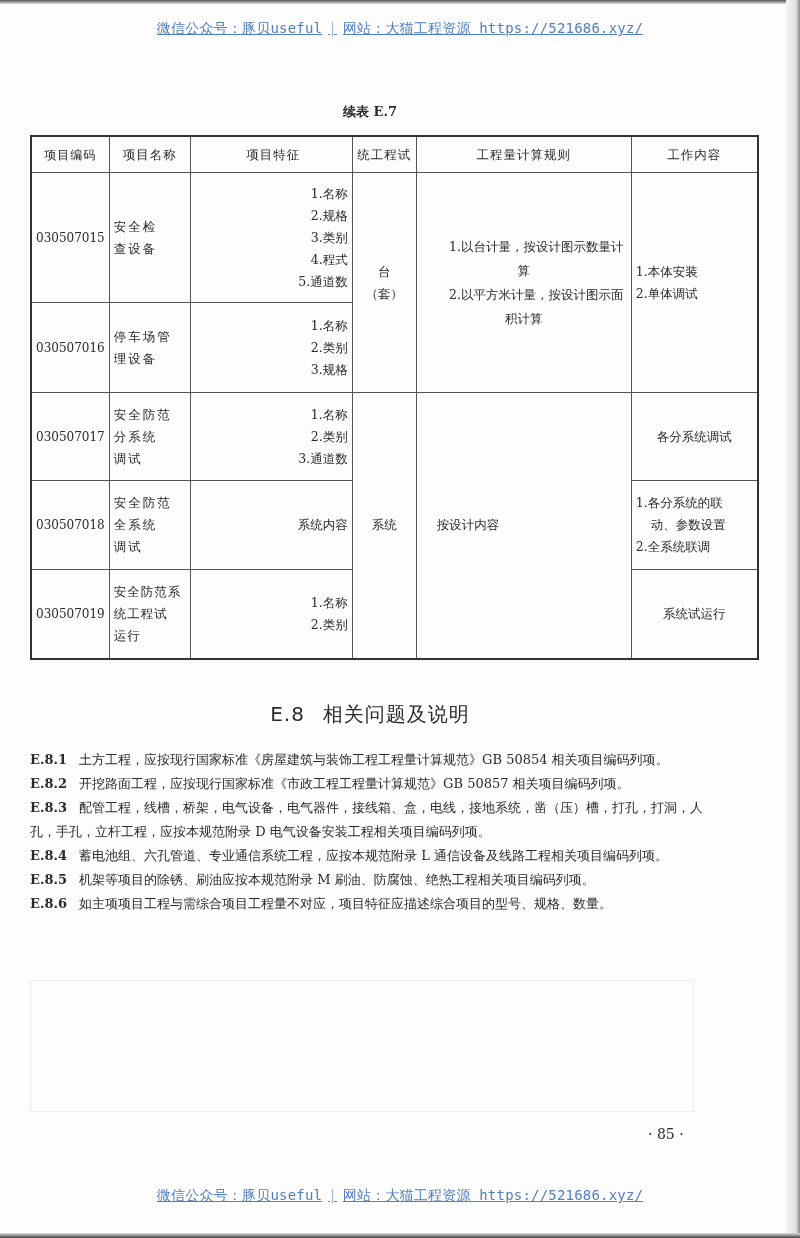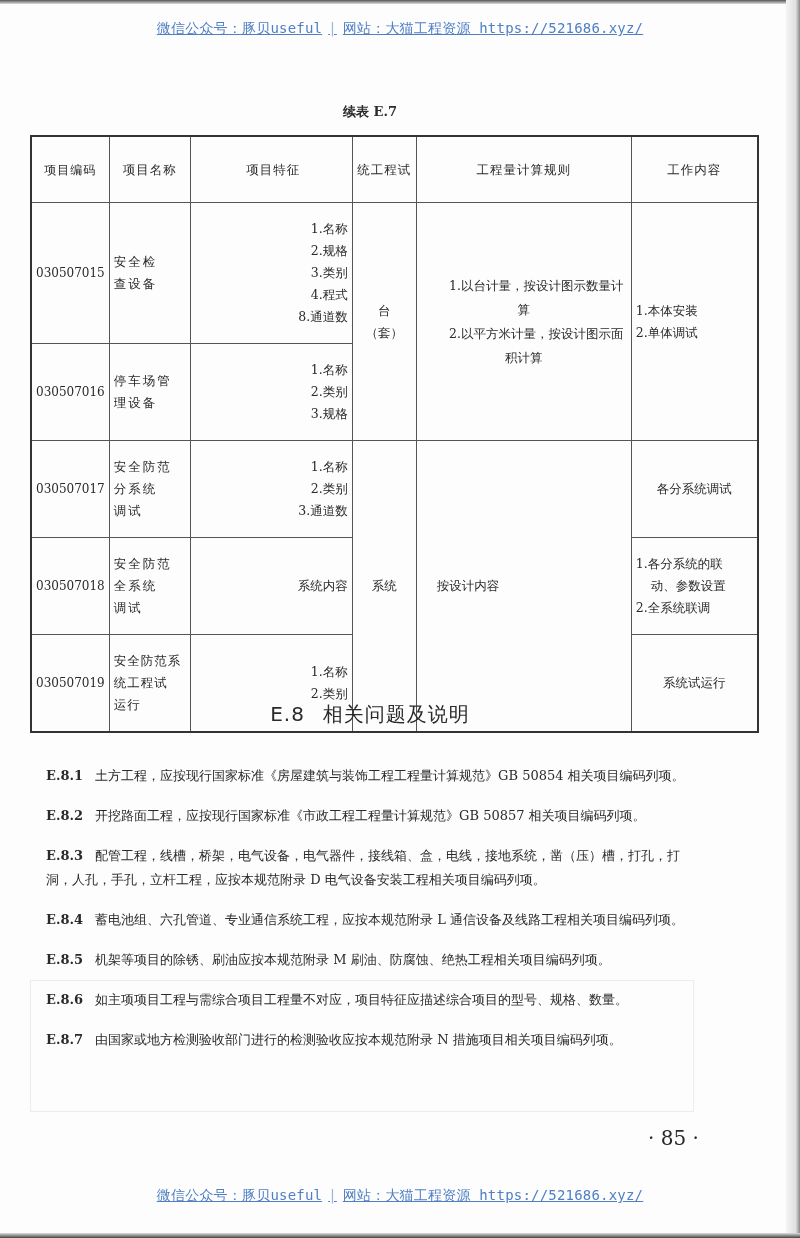--- a/index.html
+++ b/index.html
@@ -22,42 +22,42 @@
   .caption {
     position:absolute; top:103px; left:0; width:740px; text-align:center;
     font-weight:bold; font-size:13px;
   }
   table.spec {
     position:absolute; left:30px; top:135px;
     border-collapse:collapse; font-size:12.5px; line-height:22px;
     border:2px solid #333;
   }
   table.spec td, table.spec th {
-    border:1px solid #555; padding:15px 4px; vertical-align:middle;
+    border:1px solid #555; padding:0 4px; vertical-align:middle;
   }
   table.spec th { font-weight:normal; height:35px; text-align:center; letter-spacing:1px; }
   .c-code { width:66px; text-align:center; font-size:12px; }
   .c-name { width:72px; text-align:left; letter-spacing:2px; }
   .c-feat { width:133px; text-align:right; padding-left:8px !important; }
   .c-unit { width:55px; text-align:center; }
   .c-rule { width:190px; text-align:left; }
   .c-work { width:117px; text-align:left; }
   .center { text-align:center !important; }
   .lines div { white-space:nowrap; }
   .rule-text { text-indent:2em; line-height:24px;text-align:center; }
   .section-title {
     position:absolute; top:701px; left:0; width:740px; text-align:center;
     font-size:20px; letter-spacing:1px;
     font-family:"DejaVu Sans", "Liberation Sans", sans-serif;
   }
   .section-title .num { margin-right:18px; }
   .paras { position:absolute; left:30px; top:748px; width:690px; font-size:13px; line-height:24px; }
-  .para { margin:16px; }
+  .para { margin:0; }
   .para .pid { font-weight:bold; margin-right:12px; }
-  .page-num { position:absolute; top:1126px; left:648px; font-size:20px; }
+  .page-num { position:absolute; top:1126px; left:648px; font-size:14px; }
   .ghost { position:absolute; border:1px solid #ececec; }
 </style>
 </head>
 <body>
 
 <div class="edge-top"></div>
 <div class="edge-right"></div>
 <div class="edge-bottom"></div>
 
 <div class="ghost" style="left:30px;top:980px;width:662px;height:130px;"></div>
@@ -85,21 +85,21 @@
       <td class="c-code">030507015</td>
       <td class="c-name lines">
         <div>安全检</div>
         <div>查设备</div>
       </td>
       <td class="c-feat lines">
         <div>1.名称</div>
         <div>2.规格</div>
         <div>3.类别</div>
         <div>4.程式</div>
-        <div>8.通道数</div>
+        <div>5.通道数</div>
       </td>
       <td class="c-unit lines" rowspan="2">
         <div>台</div>
         <div>（套）</div>
       </td>
       <td class="c-rule" rowspan="2">
         <div class="rule-text">1.以台计量，按设计图示数量计算</div>
         <div class="rule-text">2.以平方米计量，按设计图示面积计算</div>
       </td>
       <td class="c-work lines" rowspan="2">
@@ -177,20 +177,19 @@
   <span class="num">E.8</span><span>相关问题及说明</span>
 </div>
 
 <div class="paras">
   <p class="para"><span class="pid">E.8.1</span><span>土方工程，应按现行国家标准《房屋建筑与装饰工程工程量计算规范》GB 50854 相关项目编码列项。</span></p>
   <p class="para"><span class="pid">E.8.2</span><span>开挖路面工程，应按现行国家标准《市政工程工程量计算规范》GB 50857 相关项目编码列项。</span></p>
   <p class="para"><span class="pid">E.8.3</span><span>配管工程，线槽，桥架，电气设备，电气器件，接线箱、盒，电线，接地系统，凿（压）槽，打孔，打洞，人孔，手孔，立杆工程，应按本规范附录 D 电气设备安装工程相关项目编码列项。</span></p>
   <p class="para"><span class="pid">E.8.4</span><span>蓄电池组、六孔管道、专业通信系统工程，应按本规范附录 L 通信设备及线路工程相关项目编码列项。</span></p>
   <p class="para"><span class="pid">E.8.5</span><span>机架等项目的除锈、刷油应按本规范附录 M 刷油、防腐蚀、绝热工程相关项目编码列项。</span></p>
   <p class="para"><span class="pid">E.8.6</span><span>如主项项目工程与需综合项目工程量不对应，项目特征应描述综合项目的型号、规格、数量。</span></p>
-  <p class="para"><span class="pid">E.8.7</span><span>由国家或地方检测验收部门进行的检测验收应按本规范附录 N 措施项目相关项目编码列项。</span></p>
 </div>
 
 <div class="page-num">· 85 ·</div>
 
 <div class="watermark" style="top:1187px;">
   <span>微信公众号：豚贝useful</span><span class="sep">|</span><span>网站：大猫工程资源 https://521686.xyz/</span>
 </div>
 
 </body></html>

